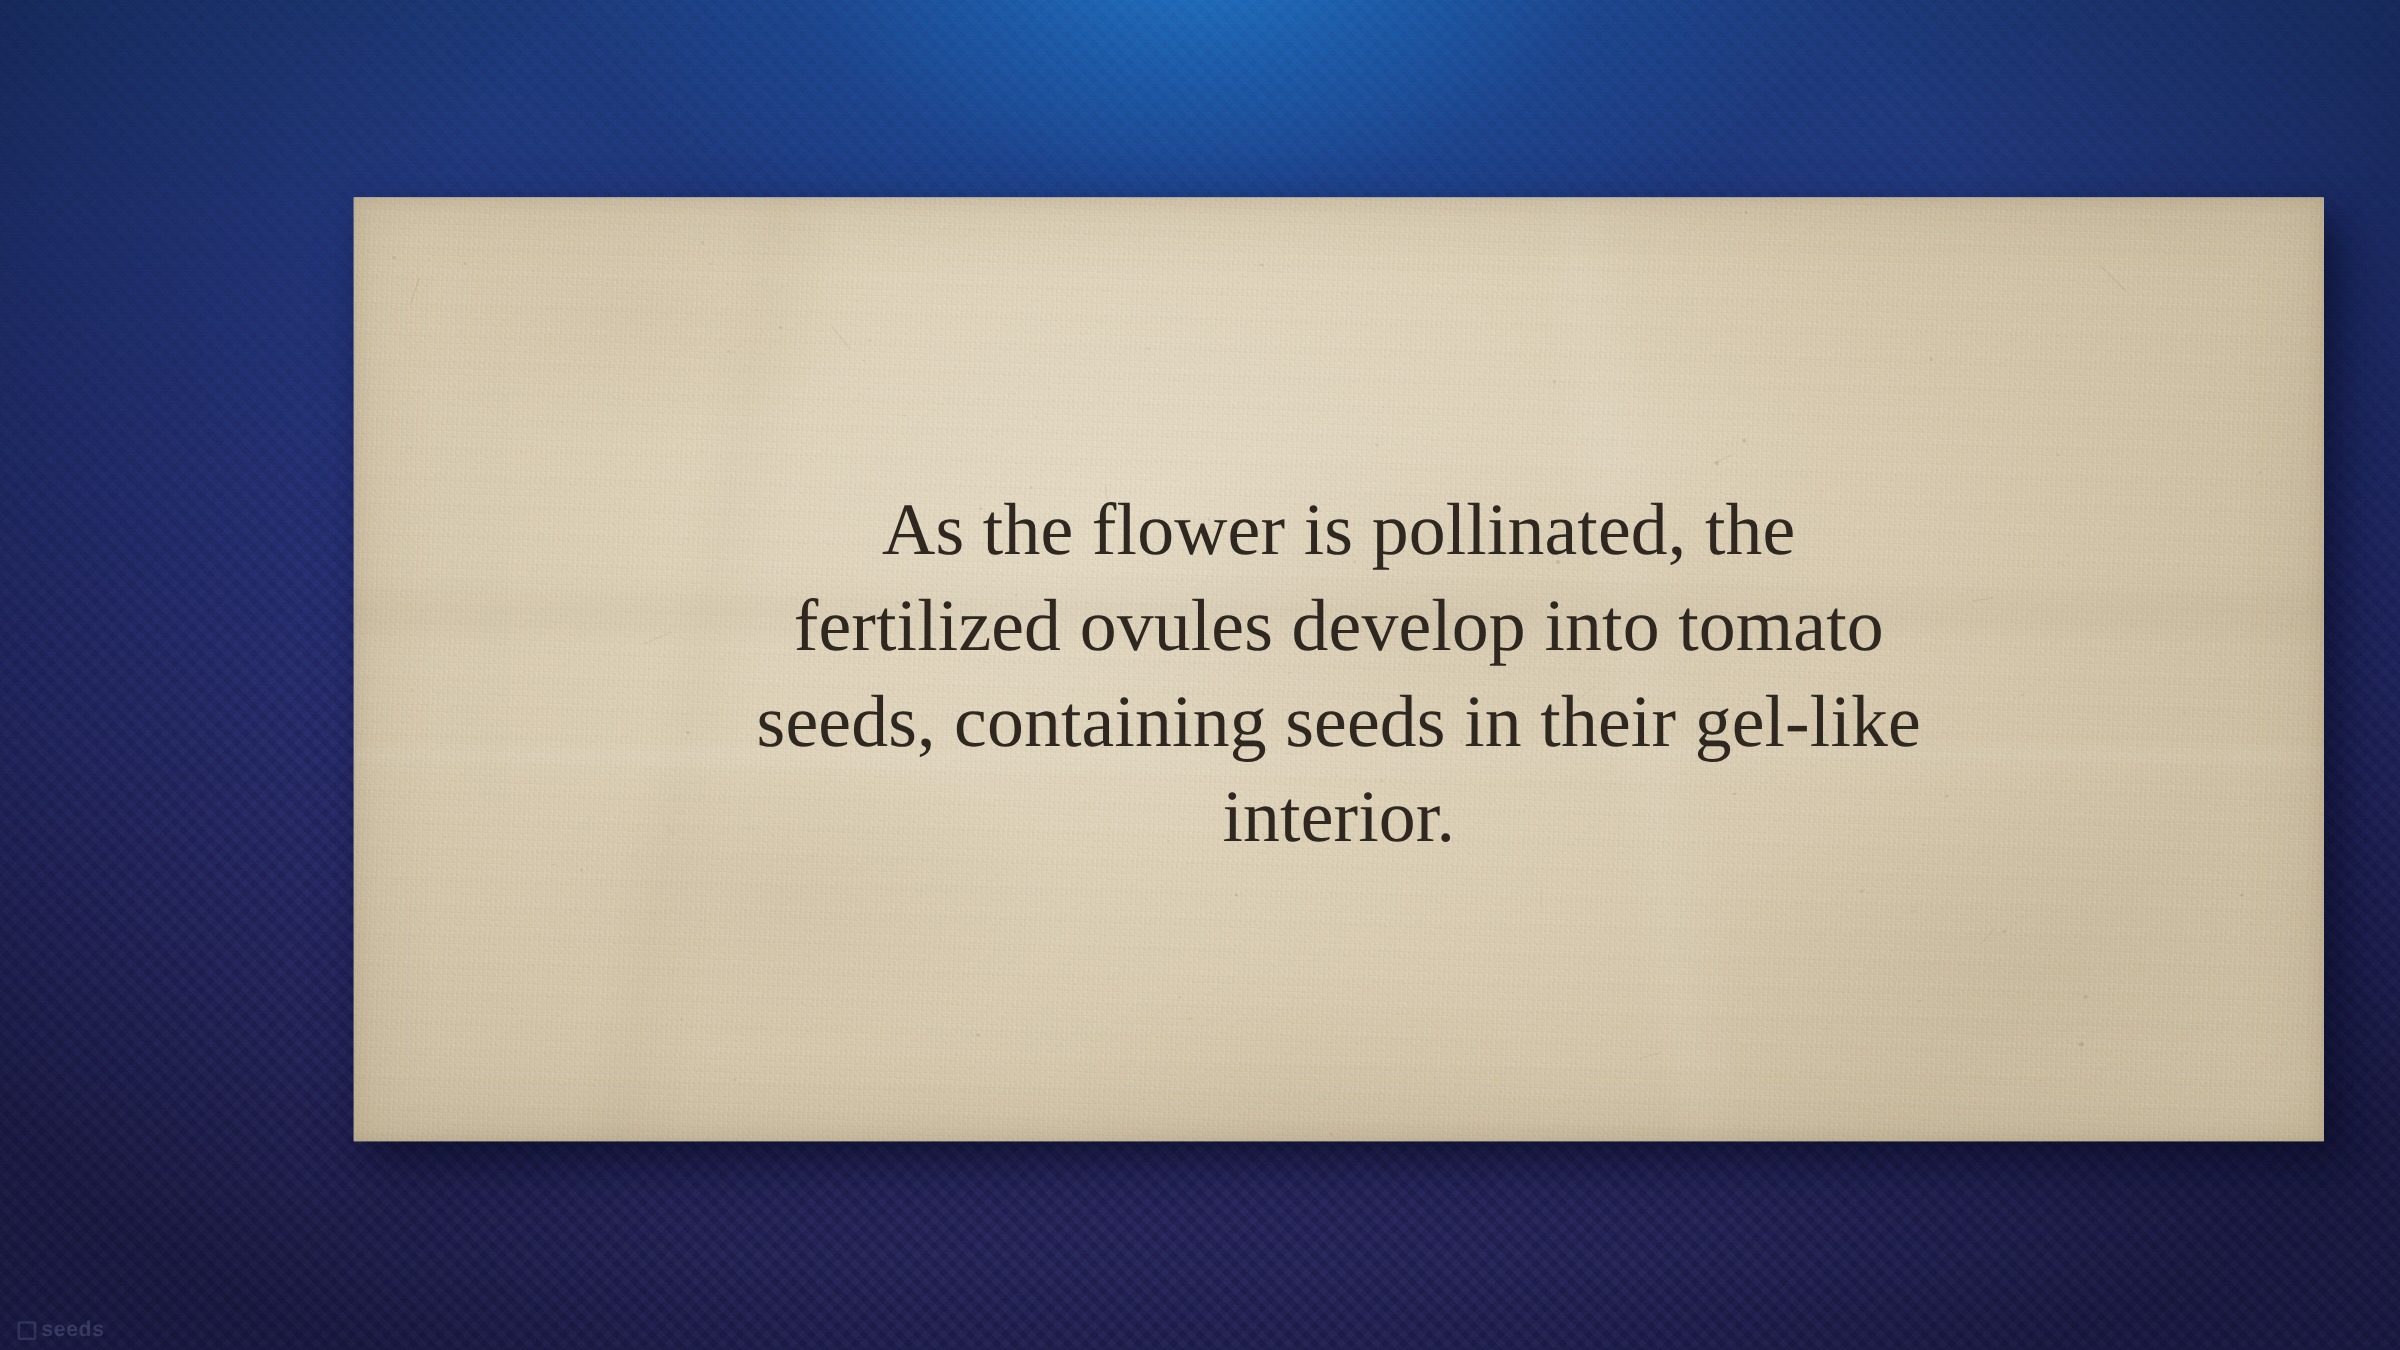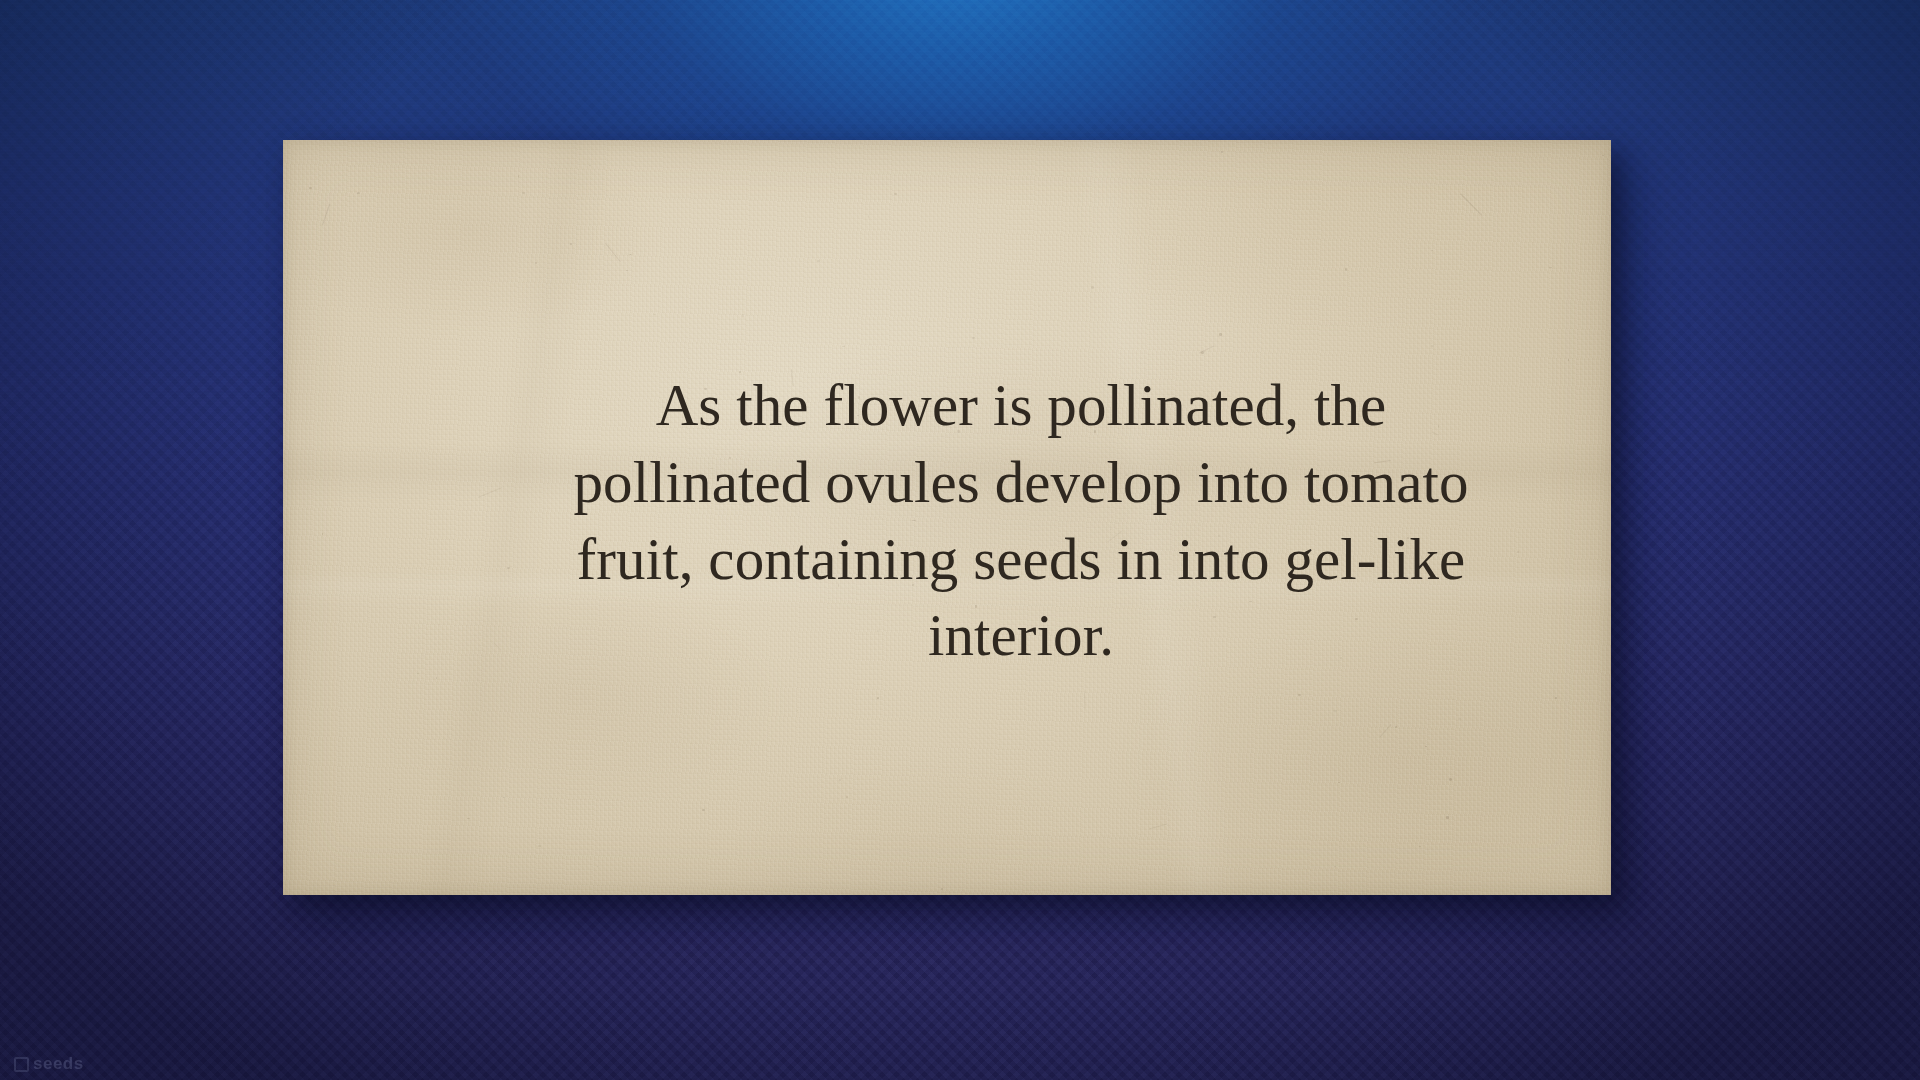--- a/index.html
+++ b/index.html
@@ -100,31 +100,31 @@
     opacity: 0.16;
     background-image: repeating-linear-gradient(to bottom,
       rgba(255,255,255,0.05) 0px, rgba(255,255,255,0.05) 1px,
       rgba(0,0,0,0.05) 1px, rgba(0,0,0,0.05) 3px);
   }
 
   
   .paper {
     position: absolute;
     left: 283px;
-    top: 140px;
-    width: 1328px;
+    top: 158px;
+    width: 1576px;
     height: 755px;
     background-color: #d9cdb4;
     box-shadow:
       10px 12px 22px rgba(8,10,35,0.48),
       22px 26px 48px rgba(6,8,28,0.34);
     overflow: hidden;
     display: flex;
     align-items: center;
-    justify-content: flex-end;
+    justify-content: center;
   }
 
   
   .paper-tone {
     position: absolute;
     inset: 0;
     background:
       radial-gradient(ellipse 900px 620px at 40% 34%, #e4dac4 0%, #ded2b9 38%, #d6c9ae 68%, #cdbfa2 100%),
       linear-gradient(135deg, #e3d9c3 0%, #d8cbb0 48%, #cdbfa2 100%);
   }
@@ -358,22 +358,22 @@
         <span class="speck" style="left: 55.9036%; top: 57.3822%; width: 17.1px; height: 1px; border-radius: 1px; transform: rotate(71deg); opacity: 0.17;"></span>
         <span class="speck" style="left: 14.6026%; top: 46.6525%; width: 26.1px; height: 1px; border-radius: 1px; transform: rotate(-22.6deg); opacity: 0.25;"></span>
         <span class="speck" style="left: 82.1549%; top: 42.5549%; width: 17.3px; height: 1px; border-radius: 1px; transform: rotate(-8.1deg); opacity: 0.37;"></span>
         <span class="speck" style="left: 86.4407%; top: 38.81%; width: 7.9px; height: 1px; border-radius: 1px; transform: rotate(24.9deg); opacity: 0.23;"></span>
         <span class="speck" style="left: 61.9957%; top: 52.3902%; width: 17.8px; height: 1px; border-radius: 1px; transform: rotate(-37.9deg); opacity: 0.19;"></span>
       </div>
     <div class="paper-edge"></div>
 
     <div class="quote">
       <span class="line">As the flower is pollinated, the</span>
-      <span class="line">pollinated ovules develop into tomato</span>
-      <span class="line">fruit, containing seeds in into gel-like</span>
+      <span class="line">fertilized ovules develop into tomato</span>
+      <span class="line">seeds, containing seeds in their gel-like</span>
       <span class="line">interior.</span>
     </div>
   </div>
 
   <div class="watermark">
     <span class="wm-mark"></span>
     <span>seeds</span>
   </div>
 
 </div>

